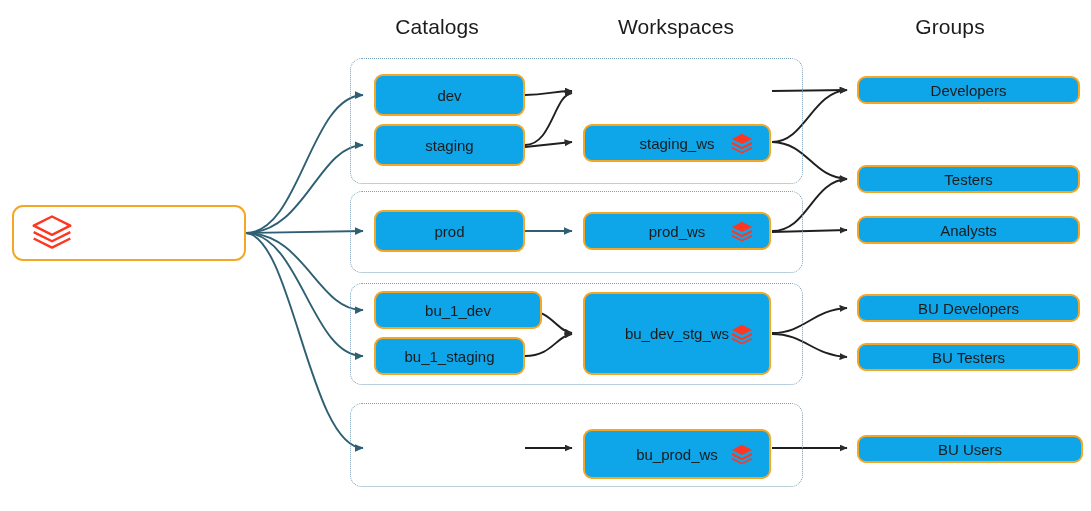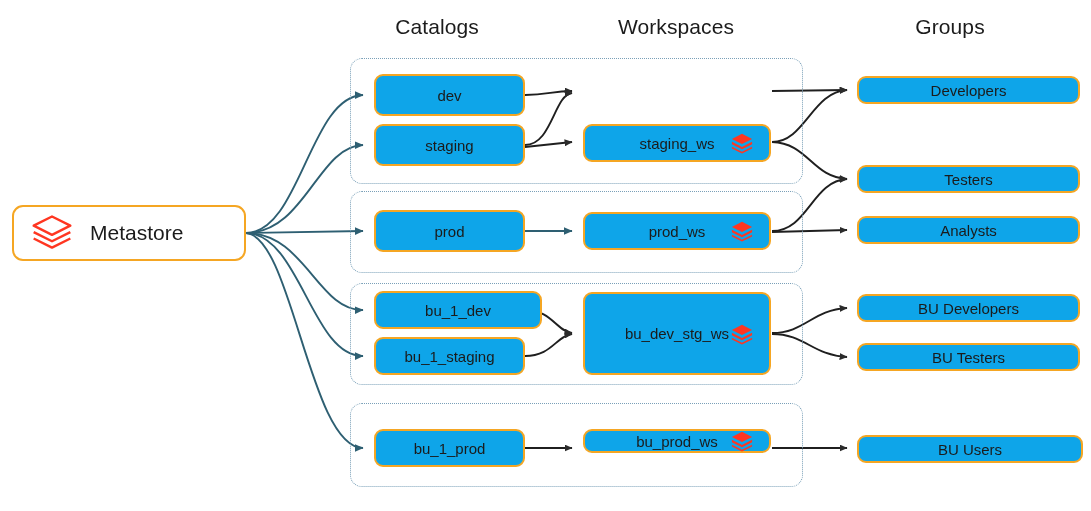--- a/index.html
+++ b/index.html
@@ -83,40 +83,36 @@
   <div class="col-header" style="left:950px;top:15px;">Groups</div>
 
   <div class="metastore" style="left:12px;top:205px;width:234px;height:56px;">
     <svg class="mlogo" viewBox="0 0 48 48">
       <g fill="none" stroke="#FF3621" stroke-width="2.6" stroke-linejoin="round">
         <path d="M24 6 L44 16 L24 26 L4 16 Z"></path>
         <path d="M4 23 L24 33 L44 23"></path>
         <path d="M4 30 L24 40 L44 30"></path>
       </g>
     </svg>
-    <span class="mlabel">Metastore</span>
   </div>
 
   <div class="node" style="left:374px;top:74px;width:151px;height:42px;">
     <span class="label">dev</span>
   </div>
   <div class="node" style="left:374px;top:124px;width:151px;height:42px;">
     <span class="label">staging</span>
   </div>
   <div class="node" style="left:374px;top:210px;width:151px;height:42px;">
     <span class="label">prod</span>
   </div>
   <div class="node" style="left:374px;top:291px;width:168px;height:38px;">
     <span class="label">bu_1_dev</span>
   </div>
   <div class="node" style="left:374px;top:337px;width:151px;height:38px;">
     <span class="label">bu_1_staging</span>
-  </div>
-  <div class="node" style="left:374px;top:429px;width:151px;height:38px;">
-    <span class="label">bu_1_prod</span>
   </div>
 
   <div class="node with-icon" style="left:583px;top:124px;width:188px;height:38px;">
     <span class="label">staging_ws</span>
     <svg class="dbx" viewBox="0 0 48 48">
       <g fill="#FF3621">
         <path d="M24 4 L46 15 L24 26 L2 15 Z"></path>
         <path d="M2 21.5 L24 32.5 L46 21.5 L46 26.5 L24 37.5 L2 26.5 Z"></path>
         <path d="M2 32 L24 43 L46 32 L46 36 L24 47 L2 36 Z"></path>
       </g>
@@ -135,21 +131,21 @@
   <div class="node with-icon" style="left:583px;top:292px;width:188px;height:83px;">
     <span class="label">bu_dev_stg_ws</span>
     <svg class="dbx" viewBox="0 0 48 48">
       <g fill="#FF3621">
         <path d="M24 4 L46 15 L24 26 L2 15 Z"></path>
         <path d="M2 21.5 L24 32.5 L46 21.5 L46 26.5 L24 37.5 L2 26.5 Z"></path>
         <path d="M2 32 L24 43 L46 32 L46 36 L24 47 L2 36 Z"></path>
       </g>
     </svg>
   </div>
-  <div class="node with-icon" style="left:583px;top:429px;width:188px;height:24px;">
+  <div class="node with-icon" style="left:583px;top:429px;width:188px;height:50px;">
     <span class="label">bu_prod_ws</span>
     <svg class="dbx" viewBox="0 0 48 48">
       <g fill="#FF3621">
         <path d="M24 4 L46 15 L24 26 L2 15 Z"></path>
         <path d="M2 21.5 L24 32.5 L46 21.5 L46 26.5 L24 37.5 L2 26.5 Z"></path>
         <path d="M2 32 L24 43 L46 32 L46 36 L24 47 L2 36 Z"></path>
       </g>
     </svg>
   </div>
 

